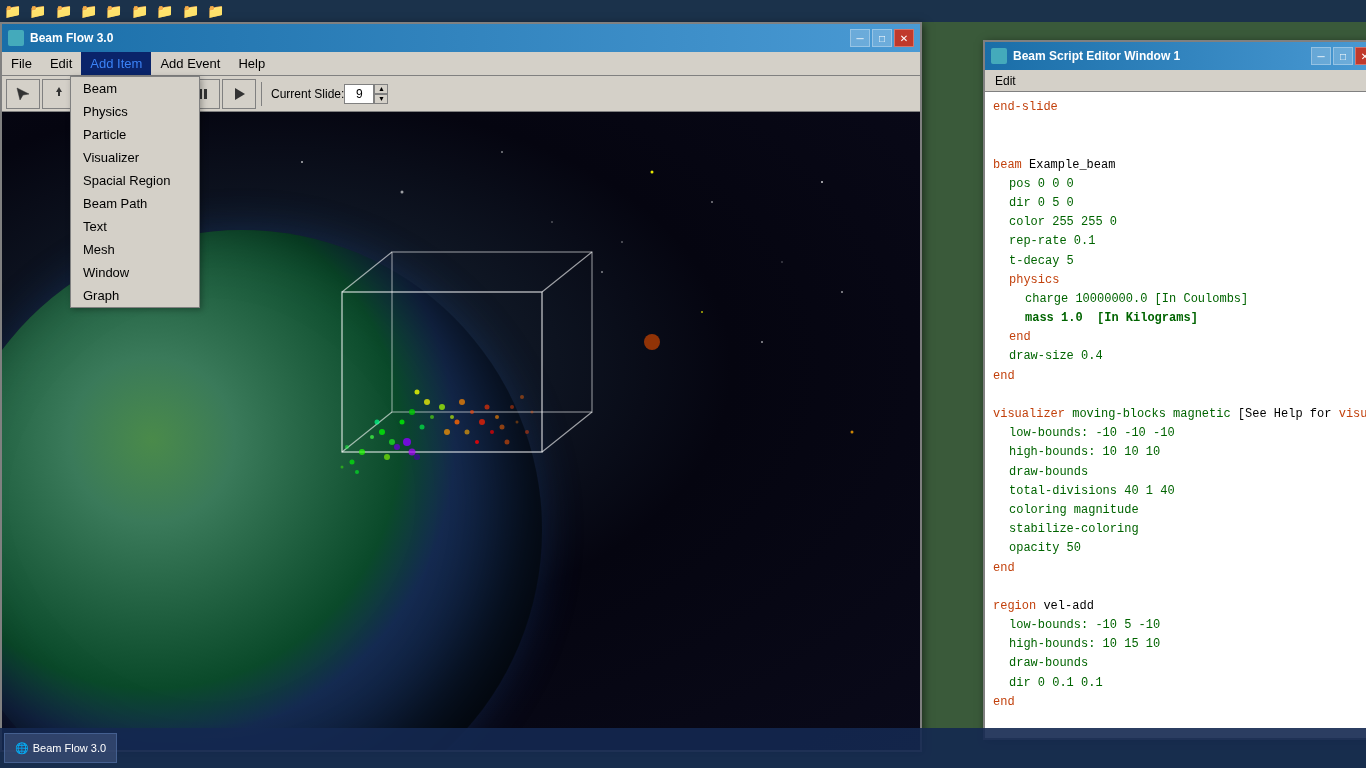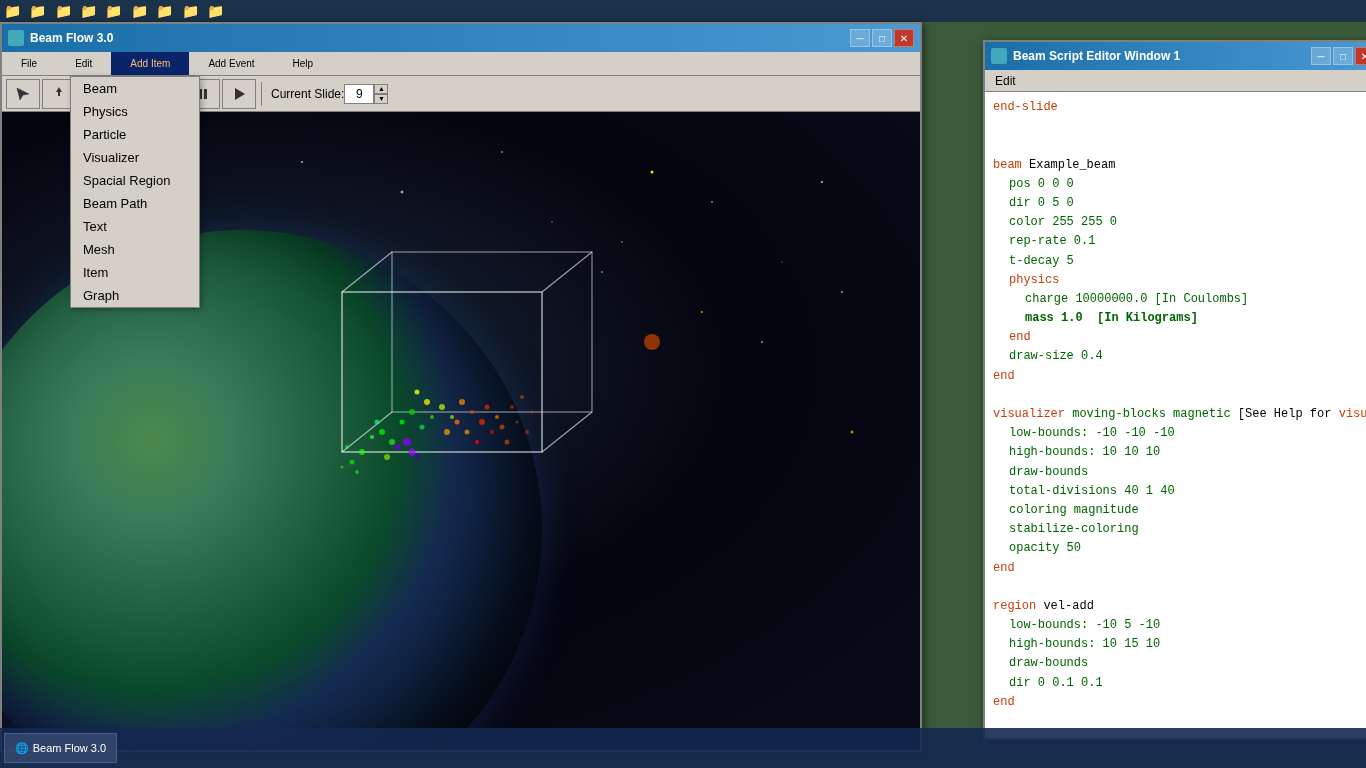--- a/index.html
+++ b/index.html
@@ -71,32 +71,32 @@
     .menu-bar {
       height: 24px;
       background: #d4d0c8;
       display: flex;
       align-items: center;
       border-bottom: 1px solid #808080;
       position: relative;
     }
 
     .menu-item {
-      padding: 2px 19px;
+      padding: 2px 9px;
       cursor: pointer;
-      font-size: 10px;
+      font-size: 13px;
       color: #000;
       height: 100%;
       display: flex;
       align-items: center;
     }
 
     .menu-item:hover, .menu-item.active {
       background: #0a246a;
-      color: #fdba74;
+      color: #3b82f6;
     }
 
     
     .dropdown-menu {
       position: absolute;
       top: 24px;
       left: 68px;
       background: #d4d0c8;
       border: 1px solid #808080;
       box-shadow: 2px 2px 6px rgba(0,0,0,0.3);
@@ -417,21 +417,21 @@
 
     <div class="dropdown-menu">
       <div class="dropdown-item">Beam</div>
       <div class="dropdown-item">Physics</div>
       <div class="dropdown-item">Particle</div>
       <div class="dropdown-item">Visualizer</div>
       <div class="dropdown-item">Spacial Region</div>
       <div class="dropdown-item">Beam Path</div>
       <div class="dropdown-item">Text</div>
       <div class="dropdown-item">Mesh</div>
-      <div class="dropdown-item">Item</div>
+      <div class="dropdown-item">Window</div>
       <div class="dropdown-item">Graph</div>
     </div>
   </div>
 
   <div class="toolbar">
     <button class="toolbar-btn" title="Select">
       <svg width="16" height="16" viewBox="0 0 16 16">
           <path d="M2 2l12 6-6 1-3 5z" fill="#333" stroke="#333" stroke-width="0.5"></path>
         </svg>
     </button>

